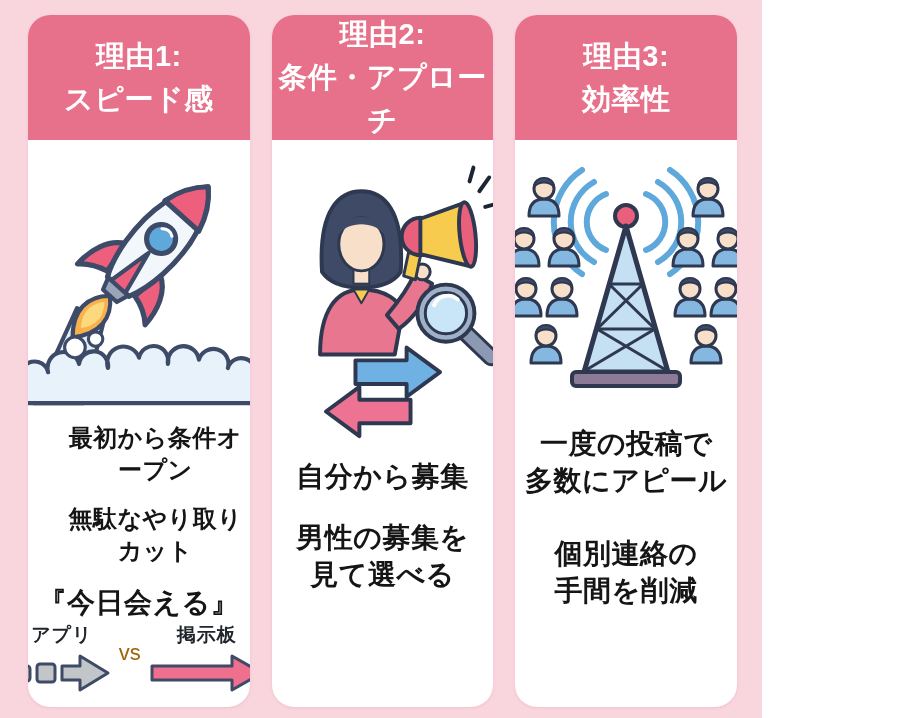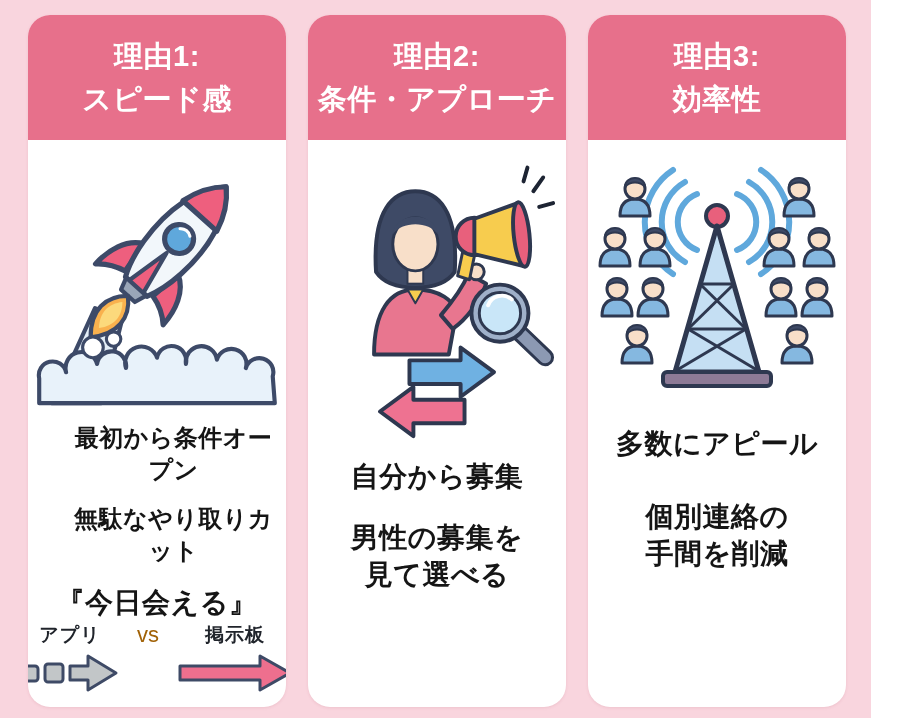--- a/index.html
+++ b/index.html
@@ -1,17 +1,17 @@
 <!DOCTYPE html>
 <html><head>
 <meta charset="utf-8">
 <style>
   html,body { margin:0; padding:0; }
   .page {
-    width:871px; height:718px; box-sizing:border-box;
+    width:762px; height:718px; box-sizing:border-box;
     background:#F9D5DE;
     padding:15px 25px 11px 28px;
     display:flex; gap:22px;
     font-family:"Liberation Sans","DejaVu Sans",sans-serif;
   }
   .card {
     flex:1 1 0; background:#FFFFFF; border-radius:22px; overflow:hidden;
     display:flex; flex-direction:column;
     box-shadow:0 1px 3px rgba(180,90,110,0.15);
   }
@@ -25,21 +25,21 @@
     flex:1; display:flex; flex-direction:column; align-items:center;
     padding:0 6px 0 6px;
   }
   .illo { display:flex; justify-content:center; align-items:center; }
   .pt { font-weight:bold; color:#151515; text-align:center; letter-spacing:0.5px; }
   .c1-line { font-size:24px;margin-left:33px; }
   .c1-line.l1 { margin-top:14px; }
   .c1-line.l2 { margin-top:17px; }
   .c1-big { font-size:28px; line-height:1.32; margin-top:18px; }
   .c23-line { font-size:28px; line-height:1.32; }
-  .compare { display:flex; align-items:flex-start; gap:17px; margin-top:auto; margin-bottom:16px; }
+  .compare { display:flex; align-items:center; gap:7px; margin-top:auto; margin-bottom:16px; }
   .cmp-col { display:flex; flex-direction:column; align-items:center; gap:3px; }
   .cmp-label { font-size:19px; font-weight:bold; color:#20242b; letter-spacing:1px; }
   .vs { font-size:22px; font-weight:normal; color:#a16207; padding-bottom:8px; }
 </style>
 </head>
 <body>
 
 <div class="page">
 
   <div class="card">
@@ -188,20 +188,21 @@
 
           <use href="#person" transform="translate(202,38)"></use>
           <use href="#person" transform="translate(182,88)"></use>
           <use href="#person" transform="translate(222,88)"></use>
           <use href="#person" transform="translate(184,138)"></use>
           <use href="#person" transform="translate(220,138)"></use>
           <use href="#person" transform="translate(200,185)"></use>
         </svg>
       </div>
       <div class="pt c23-line" style="margin-top:22px;">
+        <div>一度の投稿で</div>
         <div>多数にアピール</div>
       </div>
       <div class="pt c23-line" style="margin-top:36px;">
         <div>個別連絡の</div>
         <div>手間を削減</div>
       </div>
     </div>
   </div>
 
 </div>

